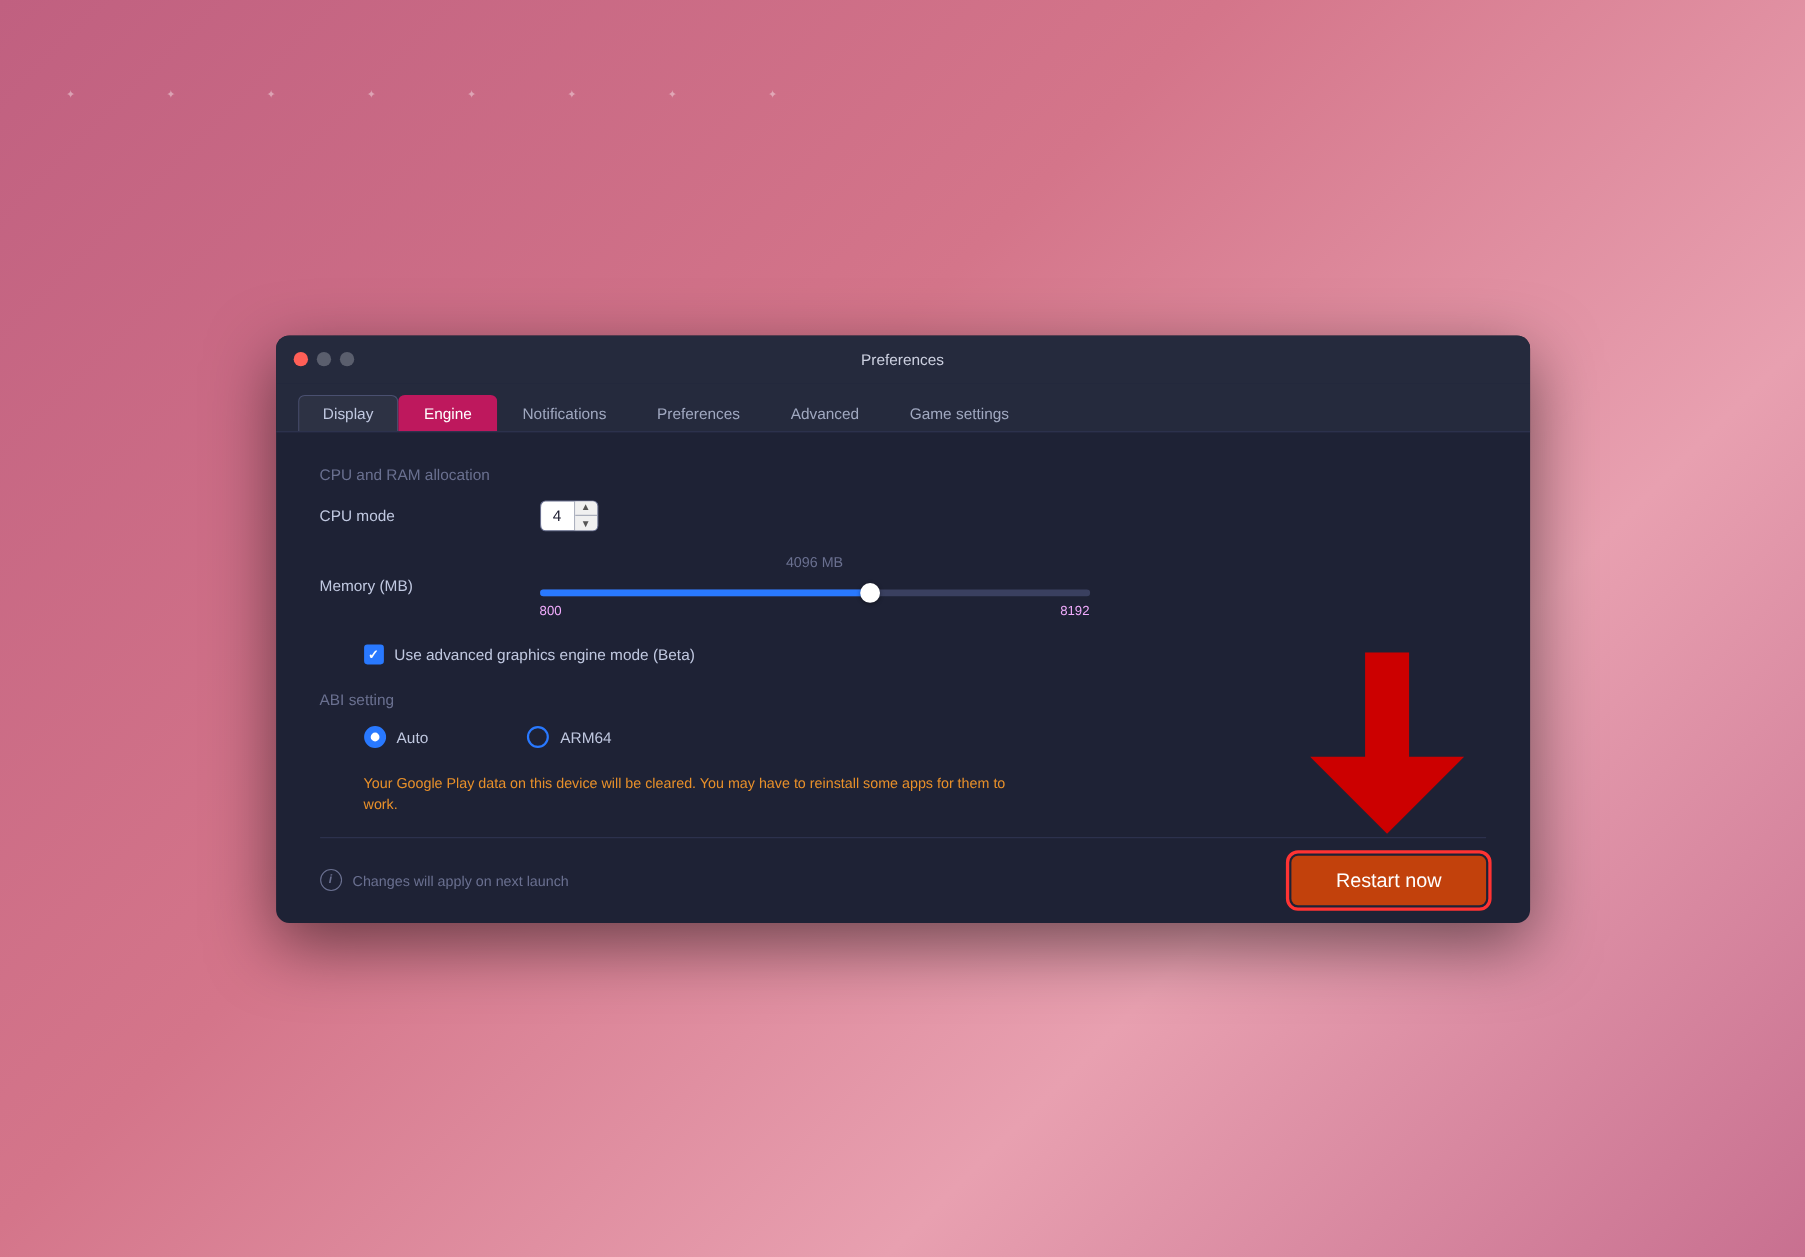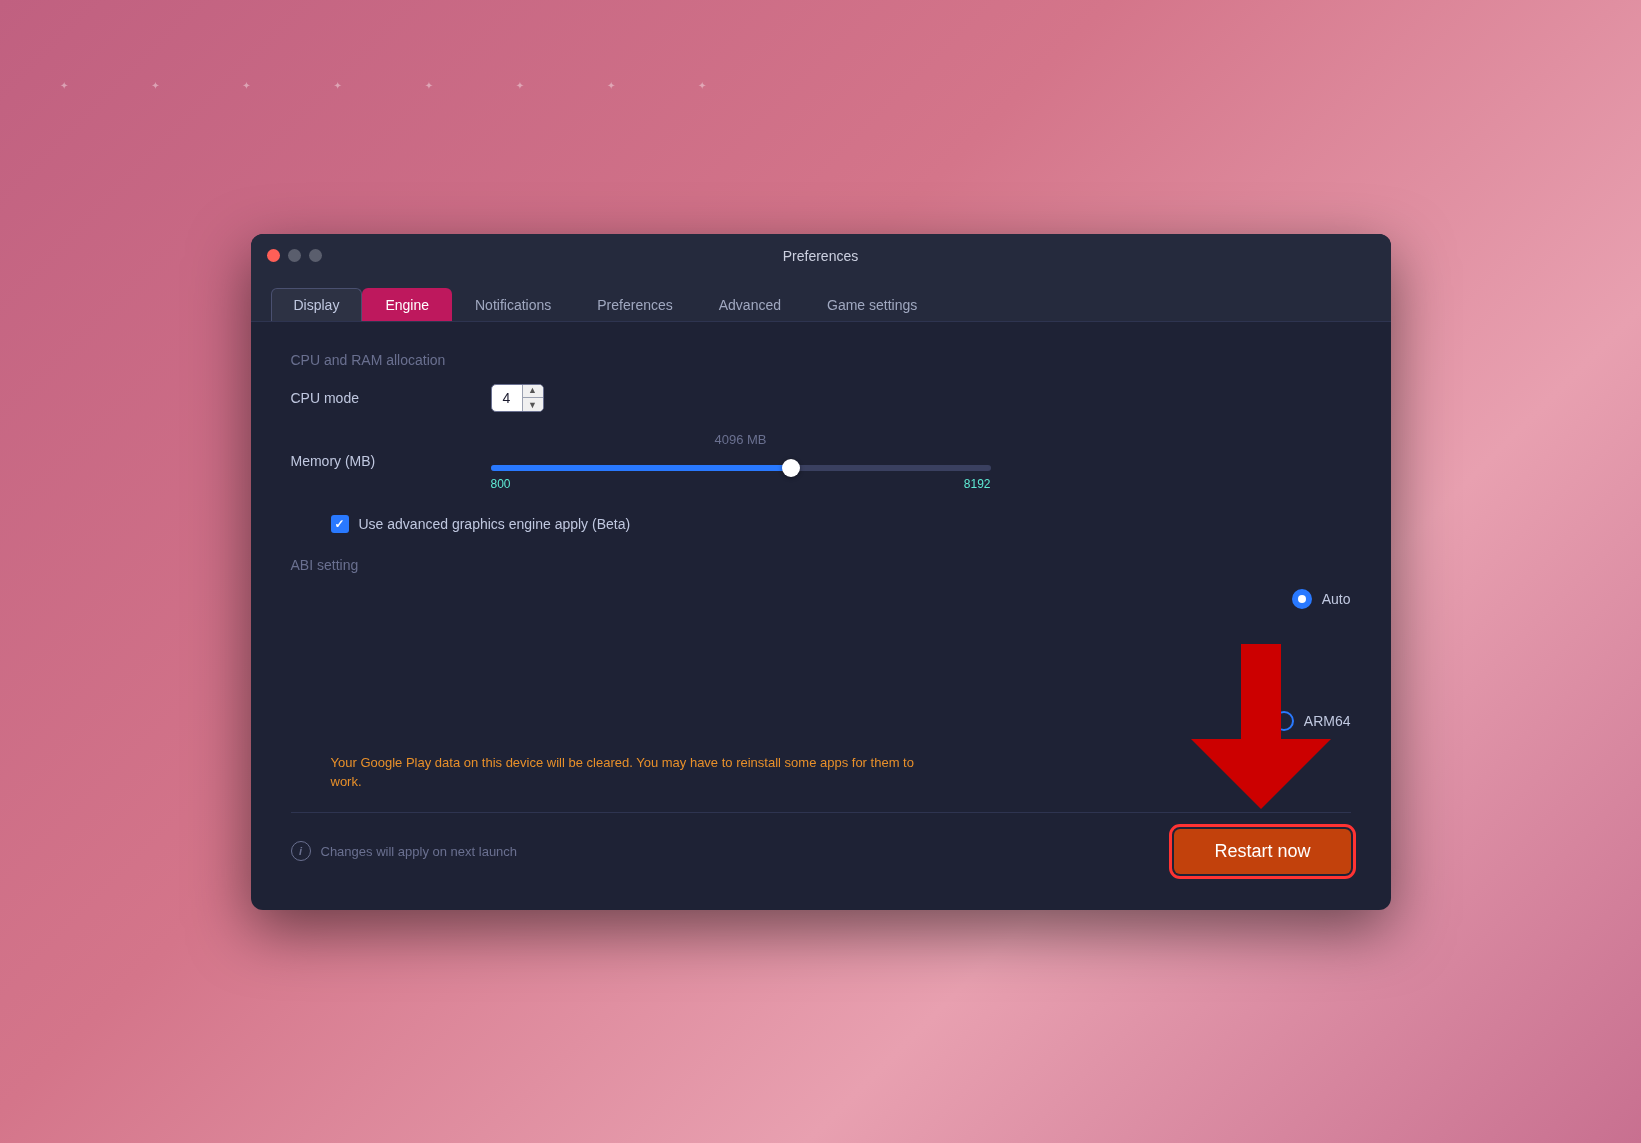--- a/index.html
+++ b/index.html
@@ -95,21 +95,21 @@
     }
 
     .tab-display {
       border: 1px solid #4a5070;
       border-bottom: none;
       color: #c0c8e0;
       background: rgba(255,255,255,0.04);
     }
 
     .content {
-      padding: 30px 40px 36px 40px;
+      padding: 30px 40px 16px 40px;
     }
 
     .section-title {
       color: #6a7090;
       font-size: 14px;
       font-weight: 400;
       margin-bottom: 16px;
     }
 
     .setting-row {
@@ -206,21 +206,21 @@
       height: 18px;
       background: #fff;
       border-radius: 50%;
       box-shadow: 0 1px 4px rgba(0,0,0,0.4);
       cursor: pointer;
     }
 
     .slider-range {
       display: flex;
       justify-content: space-between;
-      color: #5eead4;
+      color: #f0abfc;
       font-size: 12px;
       text-align: center;
     }
 
     
     .checkbox-row {
       display: flex;
       align-items: center;
       gap: 10px;
       margin-bottom: 24px;
@@ -286,25 +286,24 @@
       color: #c0c8e0;
       font-size: 14px;
     }
 
     .abi-section {
       margin-bottom: 3px;
     }
 
     .abi-options {
       display: flex;
-      align-items: flex-end;
+      align-items: flex-start;
       gap: 90px;
       margin-left: 40px;
       margin-bottom: 10px;
-      flex-direction: column;
     }
 
     .warning-text {
       color: #e8902a;
       font-size: 13px;
       margin-left: 40px;
       margin-bottom: 20px;
       max-width: 600px;
       line-height: 1.5;
     }
@@ -426,21 +425,21 @@
           <span>800</span>
           <span>8192</span>
         </div>
       </div>
     </div>
 
     <div class="checkbox-row">
       <div class="checkbox">
         <span class="checkbox-check">✓</span>
       </div>
-      <span class="checkbox-label">Use advanced graphics engine apply (Beta)</span>
+      <span class="checkbox-label">Use advanced graphics engine mode (Beta)</span>
     </div>
 
     <div class="abi-section">
       <div class="section-title">ABI setting</div>
       <div class="abi-options">
         <div class="radio-row">
           <div class="radio selected">
             <div class="radio-inner"></div>
           </div>
           <span class="radio-label">Auto</span>

